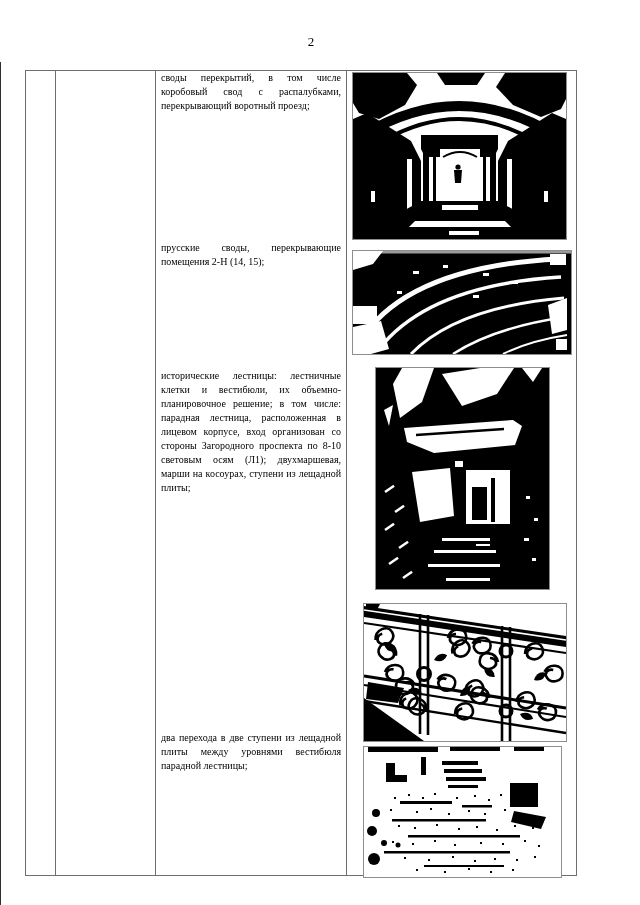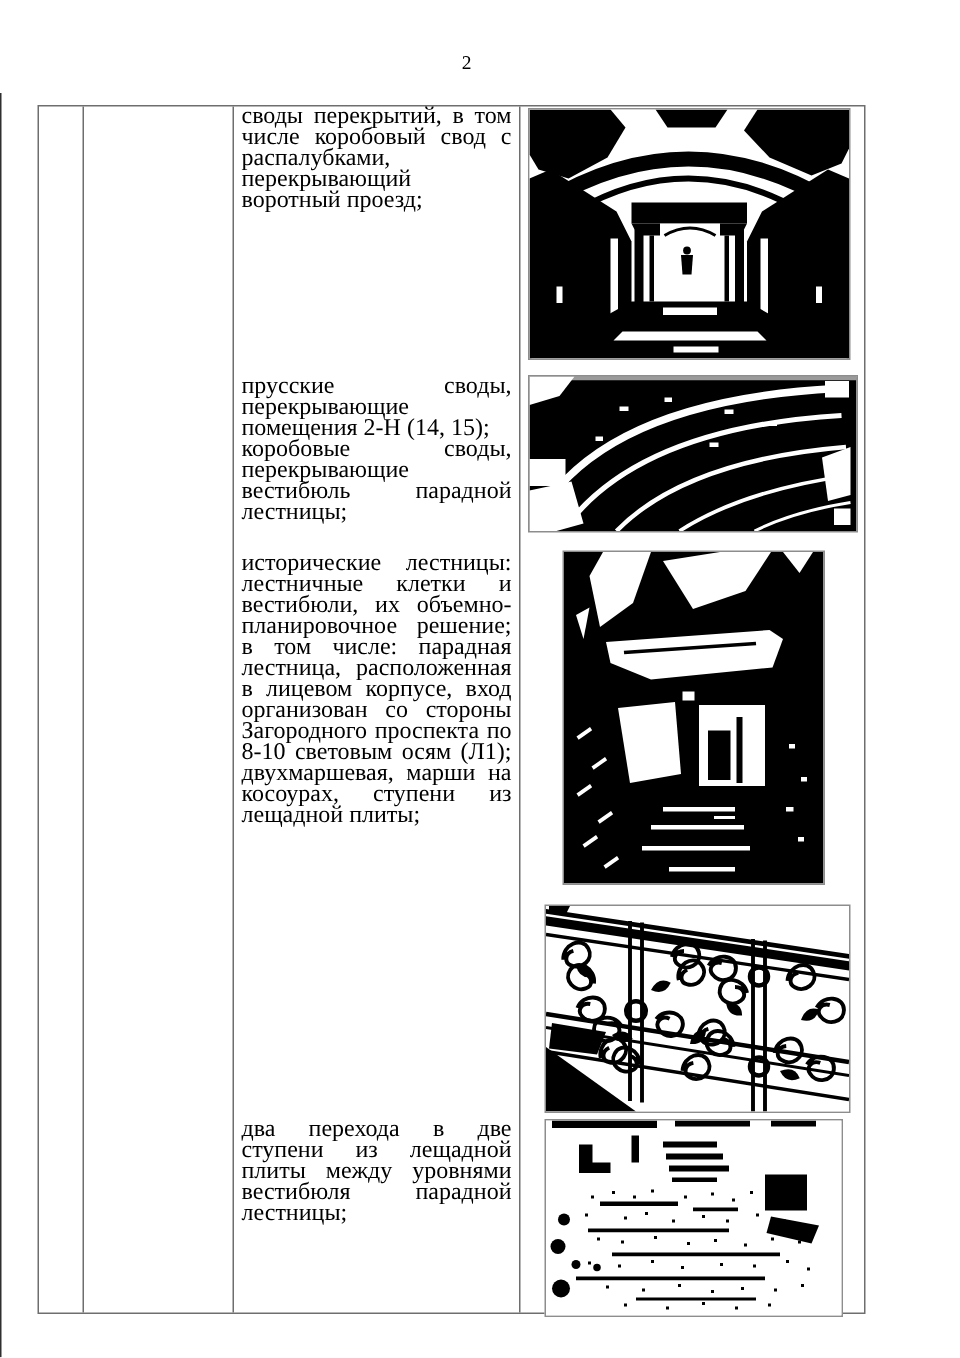--- a/index.html
+++ b/index.html
@@ -7,21 +7,21 @@
   .page{position:relative;width:640px;height:905px;background:#fff;overflow:hidden;
         font-family:"Liberation Serif","DejaVu Serif",serif;color:#000;}
   .scan-edge{position:absolute;left:0;top:62px;width:1px;height:843px;background:#2f2f2f;}
   .page-number{position:absolute;top:34px;left:0;width:622px;text-align:center;font-size:13px;}
   .doc-table{position:absolute;left:25px;top:70px;width:550px;height:804px;border:1px solid #6e6e6e;}
   .vline{position:absolute;top:0;bottom:0;width:1px;background:#6e6e6e;}
   .v1{left:29px}.v2{left:129px}.v3{left:320px}
   .cell{position:absolute;top:0;bottom:0;}
   .cell1{left:0;width:29px}.cell2{left:30px;width:99px}
   .cell3{left:130px;width:190px}.cell4{left:321px;right:0}
-  .para{position:absolute;left:5px;right:5px;font-size:16px;line-height:14px;
+  .para{position:absolute;left:5px;right:5px;font-size:10px;line-height:14px;
         text-align:justify;text-align-last:left;}
   .para p{margin:0;}
   .photo{position:absolute;margin:0;border:1px solid #8d8d8d;background:#fff;}
   .photo svg{display:block;width:100%;height:100%;}
 </style>
 </head>
 <body>
 
 <div class="page">
   <div class="scan-edge"></div>
@@ -32,28 +32,27 @@
     <div class="vline v2"></div>
     <div class="vline v3"></div>
 
     <div class="cell cell1"></div>
     <div class="cell cell2"></div>
 
     <div class="cell cell3">
       <div class="para" style="top:0px">
         <p>своды перекрытий, в том числе коробовый свод с распалубками, перекрывающий воротный проезд;</p>
       </div>
-      <div class="para" style="top:180px">
+      <div class="para" style="top:170px">
         <p>прусские своды, перекрывающие помещения 2-Н (14, 15);</p>
-        <p>коробовые своды, перекрывающие вестибюль парадной лестницы;</p>
       </div>
       <div class="para" style="top:298px">
         <p>исторические лестницы: лестничные клетки и вестибюли, их объемно-планировочное решение; в том числе: парадная лестница, расположенная в лицевом корпусе, вход организован со стороны Загородного проспекта по 8-10 световым осям (Л1); двухмаршевая, марши на косоурах, ступени из лещадной плиты;</p>
       </div>
-      <div class="para" style="top:675px">
+      <div class="para" style="top:660px">
         <p>два перехода в две ступени из лещадной плиты между уровнями вестибюля парадной лестницы;</p>
       </div>
     </div>
 
     <div class="cell cell4">
 
       <figure class="photo" style="left:5px;top:1px;width:213px;height:166px" aria-label="черно-белое фото: коробовый свод с распалубками над воротным проездом">
         <svg viewBox="0 0 213 166" preserveAspectRatio="none">
           <rect width="213" height="166" fill="#fff"></rect>
           <path fill="#000" d="M0,0 L54,0 L64,12 L52,32 L26,46 L6,40 L0,30 Z"></path>

